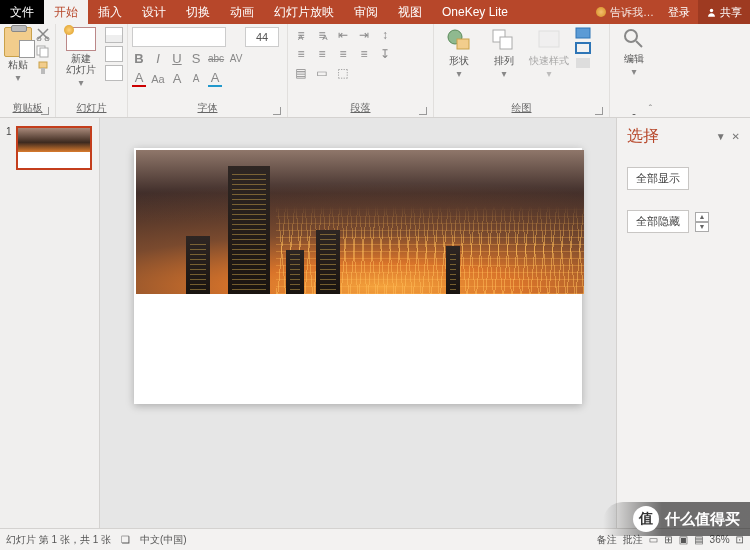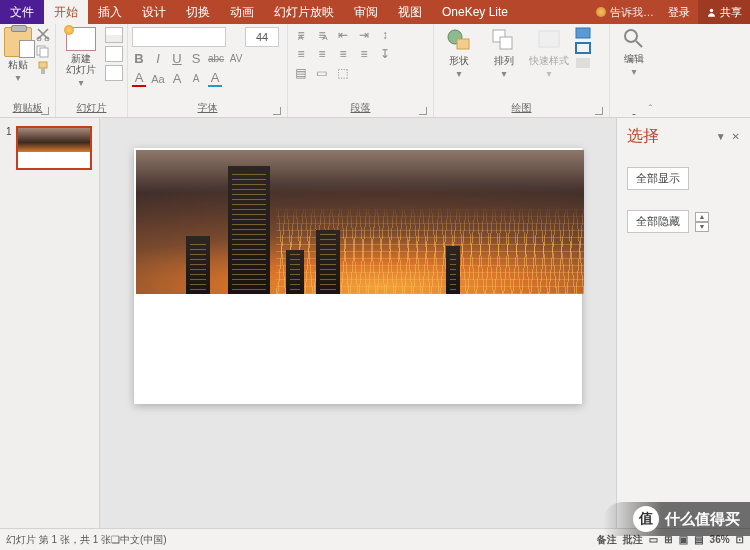--- a/index.html
+++ b/index.html
@@ -1,19 +1,19 @@
 <!DOCTYPE html>
 <html><head>
 <meta charset="utf-8">
 <style>
 * { margin: 0; padding: 0; box-sizing: border-box; font-family: "Microsoft YaHei", sans-serif; }
 body { width: 750px; height: 550px; background: #e6e6e6; overflow: hidden; display: flex; flex-direction: column; font-size: 11px; }
 .titlebar { height: 24px; background: #b7472a; display: flex; align-items: stretch; color: #fff; }
 .tab { padding: 4px 10px; font-size: 12px; display: flex; align-items: center; cursor: pointer; }
-.tab.file { background: #4c1d95; }
+.tab.file { background: #000000; }
 .tab.active { background: #f3f2f1; color: #b7472a; }
 .tell-me { margin-left: auto; display: flex; align-items: center; gap: 4px; opacity: .85; font-size: 11px; padding: 0 6px; }
 .bulb { width: 10px; height: 10px; background: radial-gradient(circle,#ffd27a,#d99a20); border-radius: 50%; }
 .login { padding: 0 8px; display: flex; align-items: center; font-size: 11px; }
 .share { background: #9e3a21; padding: 0 8px; display: flex; align-items: center; gap: 3px; font-size: 11px; }
 .share svg { width: 11px; height: 11px; }
 .ribbon { height: 94px; background: #f3f2f1; border-bottom: 1px solid #d4d2d0; display: flex; }
 .group { border-right: 1px solid #e1dfdd; display: flex; flex-direction: column; padding: 3px 4px 0; }
 .group-body { flex: 1; display: flex; align-items: flex-start; gap: 3px; }
 .group-label { text-align: center; font-size: 10px; color: #666; padding: 2px 0; position: relative; text-decoration: underline; }
@@ -64,22 +64,22 @@
 .panel-title { color: #b7472a; font-size: 16px; }
 .panel-ctrl { display: flex; gap: 6px; color: #777; font-size: 10px; }
 .panel-row { display: flex; gap: 6px; align-items: center; }
 .panel-btn { border: 1px solid #c8c6c4; background: #fff; padding: 3px 8px; font-size: 11px; color: #444; cursor: pointer; }
 .spin { display: flex; flex-direction: column; }
 .spin div { width: 14px; height: 10px; border: 1px solid #aaa; background: #fff; display: flex; align-items: center; justify-content: center; font-size: 7px; color: #666; }
 .obj-list { margin-top: 4px; display: flex; flex-direction: column; gap: 8px; padding-left: 8px; }
 .obj-item { display: flex; justify-content: space-between; align-items: center; color: #444; font-size: 11px; }
 .eye { width: 14px; height: 8px; border: 1px solid #777; border-radius: 50%; position: relative; }
 .eye::after { content: ""; position: absolute; top: 1px; left: 4px; width: 3px; height: 3px; background: #777; border-radius: 50%; }
-.statusbar { height: 22px; background: #f3f2f1; border-top: 1px solid #d4d2d0; display: flex; align-items: center; padding: 0 6px; font-size: 10px; color: #555; position: relative; }
-.statusbar .right { margin-left: auto; display: flex; gap: 6px; align-items: center; font-weight: bold; }
+.statusbar { height: 22px; background: #f3f2f1; border-top: 1px solid #d4d2d0; display: flex; align-items: center; padding: 0 6px; font-size: 10px; color: #555; gap: 10px; position: relative; }
+.statusbar .right { margin-left: auto; display: flex; gap: 6px; align-items: center; }
 .watermark { position: absolute; right: 0; bottom: 14px; display: flex; align-items: center; gap: 6px; background: linear-gradient(90deg,transparent,rgba(0,0,0,.55) 40%); color: #fff; padding: 4px 10px 4px 30px; font-size: 15px; font-weight: bold; border-top-left-radius: 20px; pointer-events: none; }
 .wm-circle { width: 26px; height: 26px; border-radius: 50%; background: #fff; color: #333; display: flex; align-items: center; justify-content: center; font-size: 14px; }
 .dd { font-size: 8px; color: #888; }
 .collapse-caret { position: absolute; right: 6px; bottom: 2px; font-size: 10px; color: #888; }
 </style>
 </head>
 <body>
 
 <div class="titlebar">
   <div class="tab file">文件</div>

